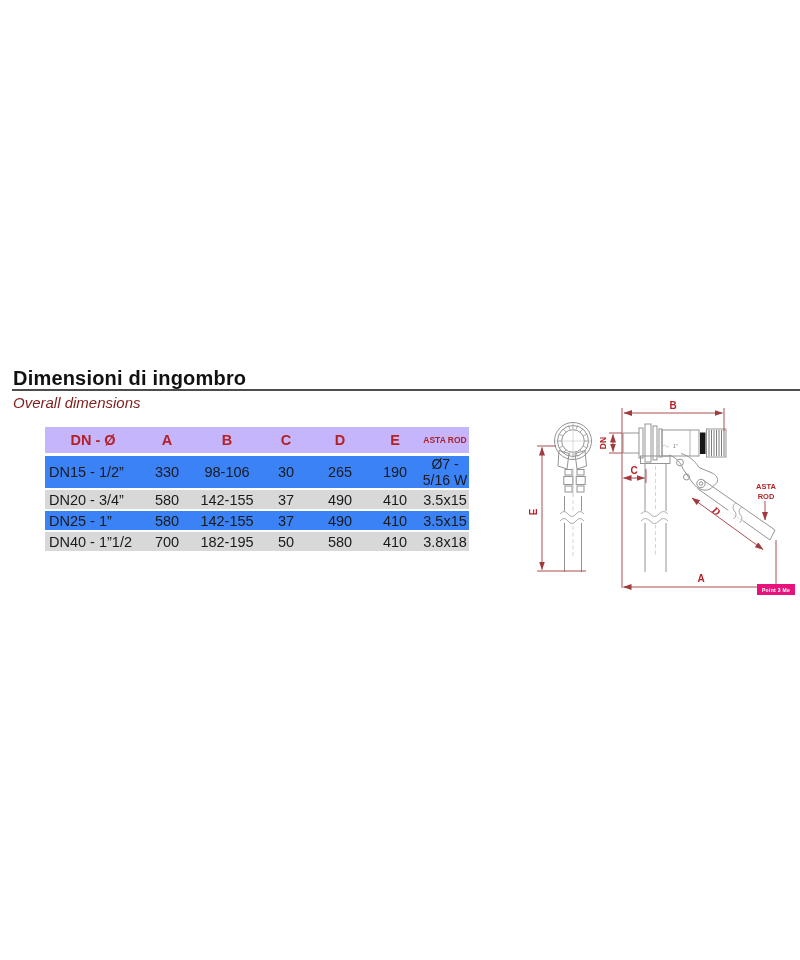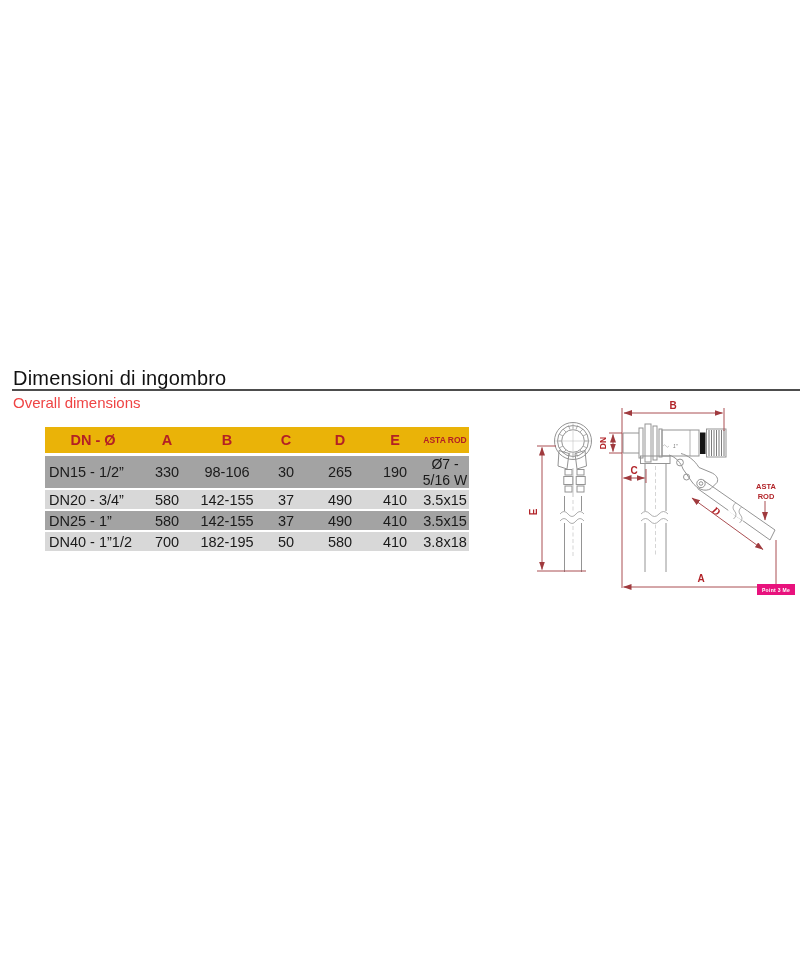--- a/index.html
+++ b/index.html
@@ -1,49 +1,49 @@
 <!DOCTYPE html>
 <html><head>
 <meta charset="utf-8">
 <style>
   html,body{margin:0;padding:0;}
   body{
     width:800px;height:960px;background:#ffffff;position:relative;
     font-family:"Liberation Sans", sans-serif;color:#1a1a1a;overflow:hidden;
   }
   .page-title{
-    position:absolute;left:13px;top:367px;font-size:20px;font-weight:normal;
+    position:absolute;left:13px;top:367px;font-size:20px;font-weight:bold;
     color:#111;letter-spacing:0.2px;
   }
   .title-rule{
     position:absolute;left:12px;top:389px;width:788px;height:2px;background:#4d4d4d;
   }
   .page-subtitle{
-    position:absolute;left:13px;top:394px;font-size:15px;color:#ef4444;
+    position:absolute;left:13px;top:394px;font-size:15px;font-style:italic;color:#7f1d1d;
   }
   table.dims{
     position:absolute;left:45px;top:427px;border-collapse:separate;border-spacing:0;
     table-layout:fixed;width:424px;font-size:14.5px;
   }
   table.dims col.c0{width:96px}
   table.dims col.c1{width:52px}
   table.dims col.c2{width:68px}
   table.dims col.c3{width:50px}
   table.dims col.c4{width:58px}
   table.dims col.c5{width:52px}
   table.dims col.c6{width:48px}
   table.dims th{
-    background:#eab308;color:#b32025;font-weight:bold;height:26px;
+    background:#c4b5fd;color:#b32025;font-weight:bold;height:26px;
     text-align:center;vertical-align:middle;border-bottom:3px solid #fff;
     font-size:14.5px;padding:0;
   }
   table.dims th:last-child{font-size:8.5px;line-height:9px;padding:0 2px;}
   table.dims td{
     height:19px;text-align:center;vertical-align:middle;padding:0;
-    border-bottom:2px solid #fff;background:#a3a3a3;
+    border-bottom:2px solid #fff;background:#3b82f6;
   }
   table.dims td:first-child{text-align:left;padding-left:4px;}
   table.dims tbody tr:nth-child(even) td{background:#d8d8d8;}
   table.dims td.small{font-size:14px;}
   .drawing{position:absolute;left:528px;top:395px;}
   .watermark{
     position:absolute;left:757px;top:584px;width:38px;height:11px;background:#e8127d;
     color:#fff;font-size:5px;font-weight:bold;display:flex;align-items:center;
     justify-content:center;letter-spacing:0.3px;
   }

